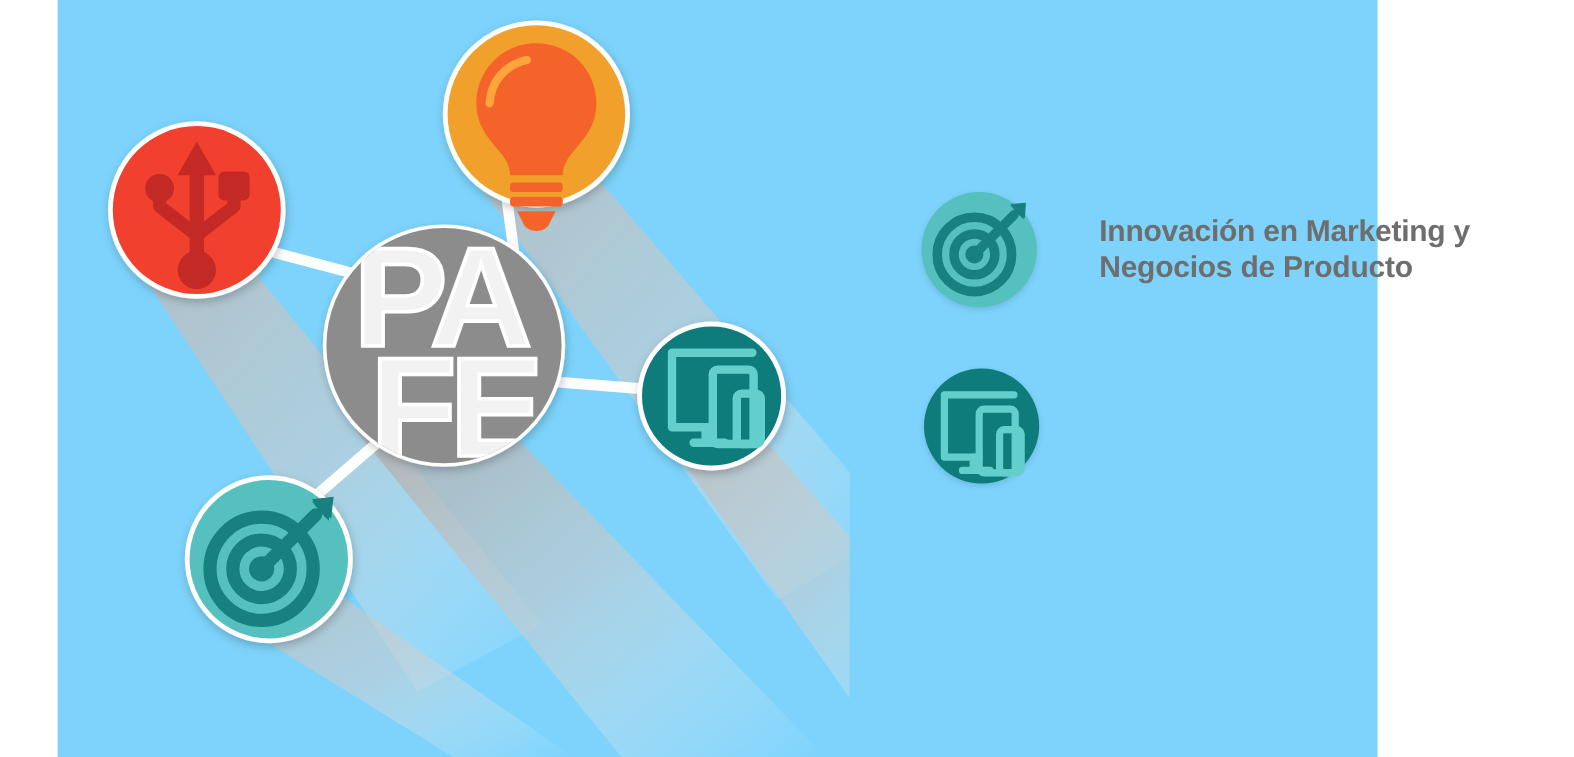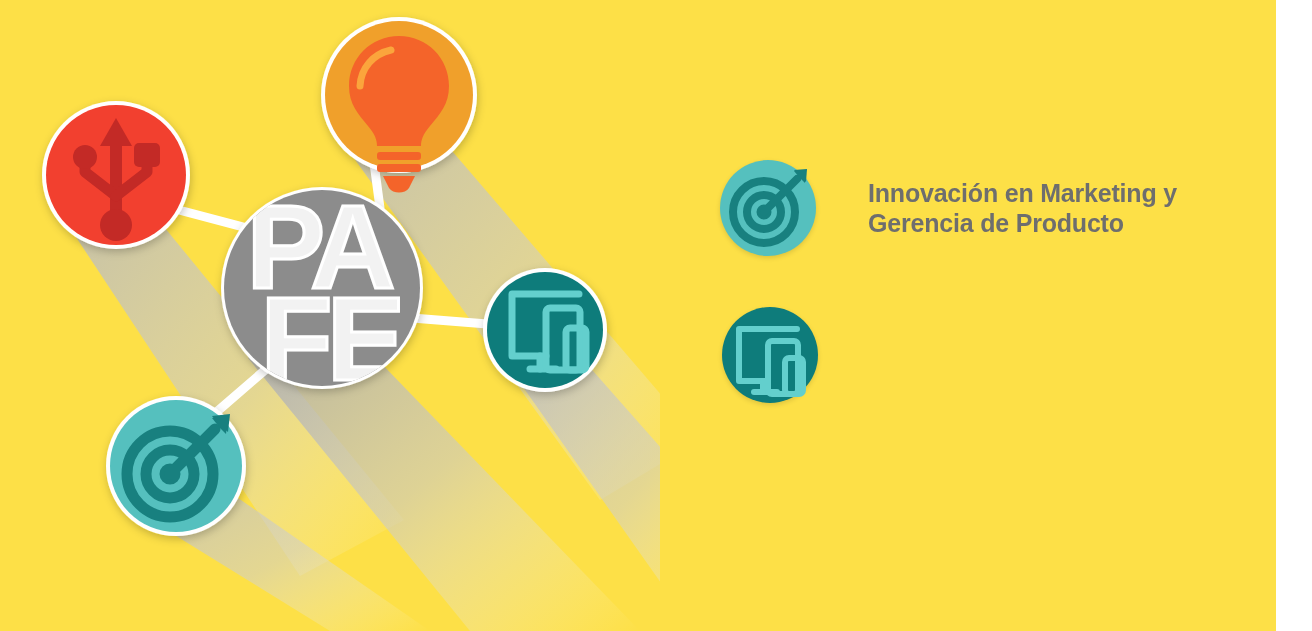--- a/index.html
+++ b/index.html
@@ -9,23 +9,24 @@
     background: #ffffff;
   }
   body {
     width: 1312px;
     height: 631px;
     font-family: "Liberation Sans", sans-serif;
     overflow: hidden;
   }
   #stage {
     position: relative;
-    width: 1276px;
-    height: 631px;
-    background: #fde047;
+    width: 1100px;
+    height: 631px;
+    background: #7dd3fc;
+    margin-left: 48px;
   }
 
   
   #diagram {
     position: absolute;
     left: 0;
     top: 0;
     width: 660px;
     height: 631px;
   }
@@ -215,21 +216,21 @@
             <circle cx="44" cy="52" r="4" stroke-width="7"></circle>
             <path d="M 44 52 L 77 19" stroke-width="8" stroke-linecap="round"></path>
             <g fill="#18807f" stroke="none">
               <polygon points="74,10 87,9 86,22 79,16"></polygon>
               <polygon points="85,23 86,10 74,11 80,18"></polygon>
             </g>
           </g>
         </svg>
       </div>
       <div class="legend-text">Innovación en Marketing y
-Gerencia de Producto</div>
+Negocios de Producto</div>
     </div>
 
     <div class="legend-row row-1">
       <div class="legend-badge badge-teal-dark">
         <svg viewBox="0 0 96 96" xmlns="http://www.w3.org/2000/svg">
           <g stroke="#63cfcd" fill="none" stroke-width="6" stroke-linejoin="round" stroke-linecap="round">
             <path d="M 75 22 L 17 22 L 17 74 L 46 74"></path>
             <path d="M 32 85 L 55 85"></path>
             <path d="M 41 74 L 41 85"></path>
             <rect x="46" y="34" width="30" height="53" rx="4"></rect>

